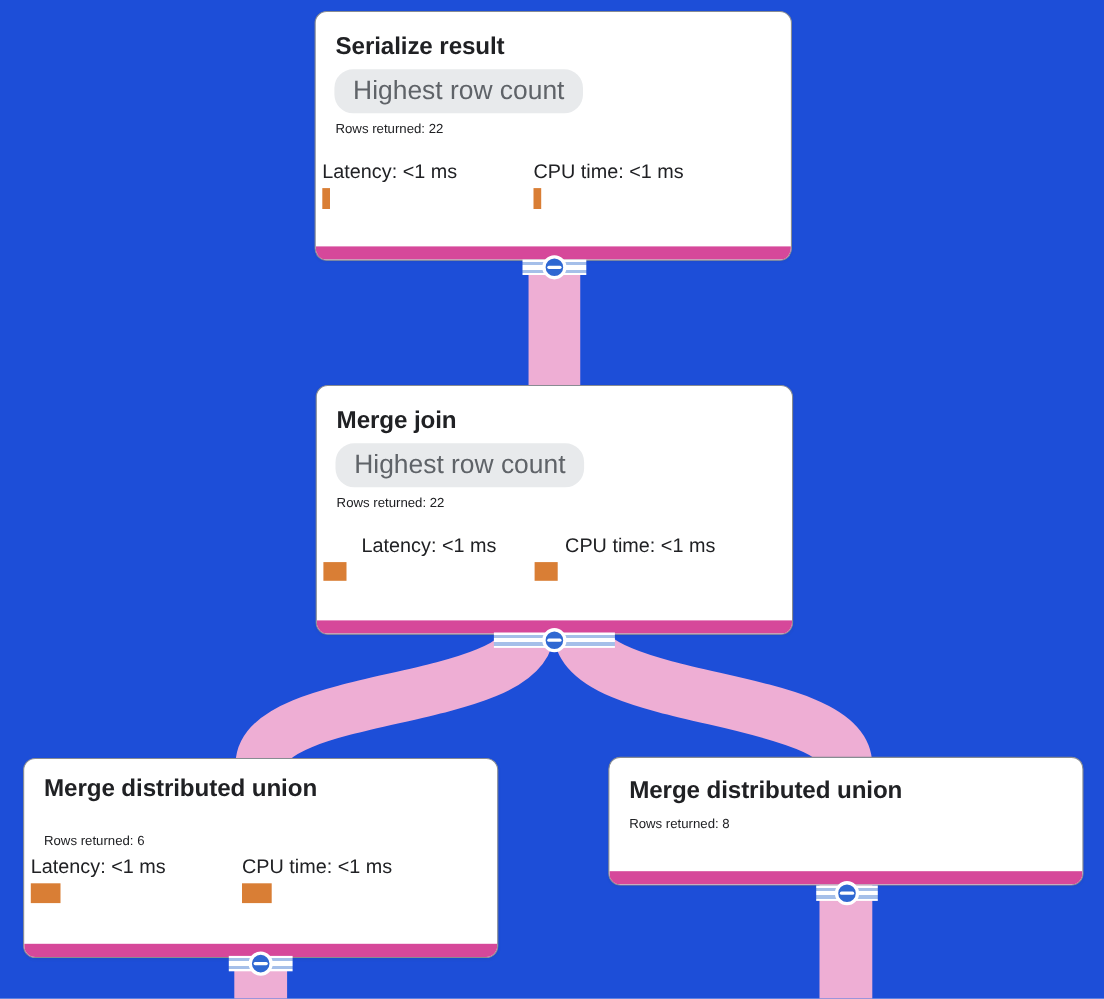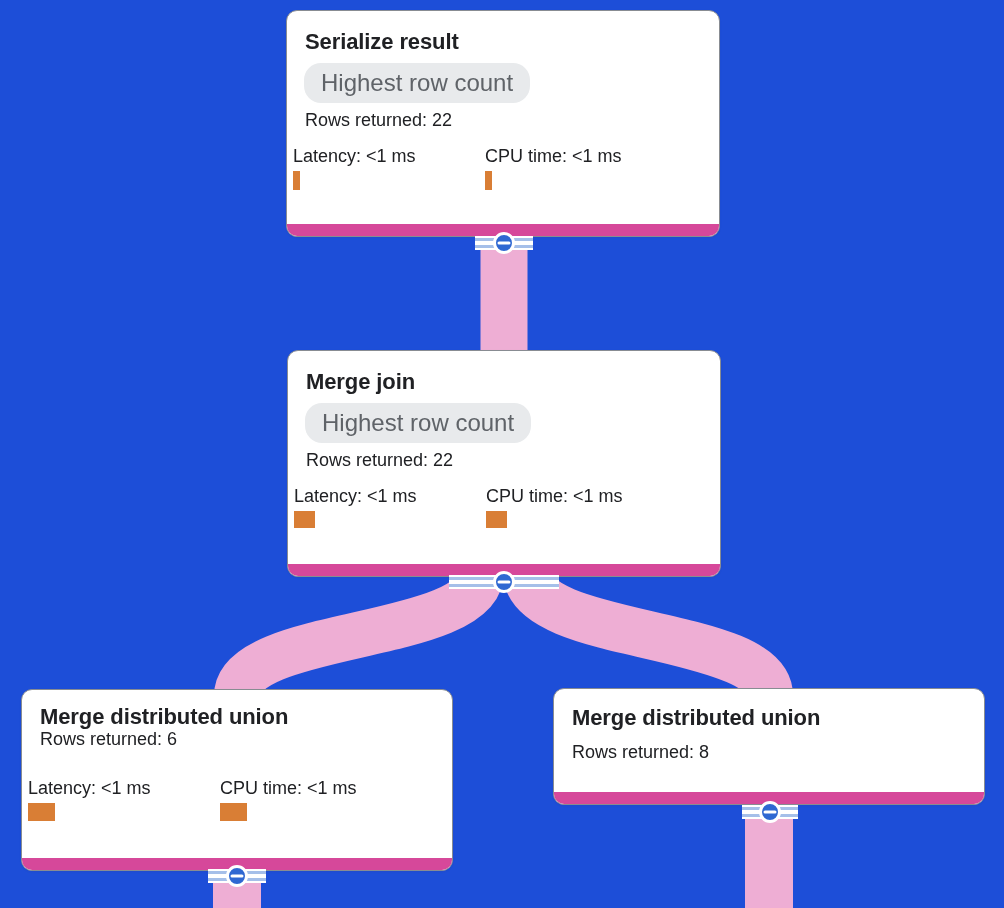--- a/index.html
+++ b/index.html
@@ -45,21 +45,21 @@
     color: #5f6368;
     font-size: 24px;
     font-weight: 500;
     padding: 6px 17px;
     border-radius: 17px;
     white-space: nowrap;
   }
   .rows-line {
     position: absolute;
     left: 18px;
-    font-size: 18px;
+    font-size: 12px;
     color: #202124;
     white-space: nowrap;
   }
   .metrics {
     position: absolute;
     left: 6px;
     right: 10px;
     display: flex;
   }
   .metric { width: 192px; }
@@ -135,40 +135,40 @@
         <div class="metric-bar" style="width:7px;height:19px"></div>
       </div>
       <div class="metric">
         <div class="metric-label">CPU time: &lt;1 ms</div>
         <div class="metric-bar" style="width:7px;height:19px"></div>
       </div>
     </div>
     <div class="accent-bar"></div>
   </div>
 
-  <div class="card" style="left:287px; top:350px; width:434px; height:227px;">
+  <div class="card" style="left:287px; top:350px; width:434px; height:227px;text-align:center;">
     <div class="card-title" style="top:18px;">Merge join</div>
     <div class="badge" style="top:52px;">Highest row count</div>
     <div class="rows-line" style="top:99px;">Rows returned: 22</div>
     <div class="metrics" style="top:135px;">
       <div class="metric">
         <div class="metric-label">Latency: &lt;1 ms</div>
         <div class="metric-bar" style="width:21px;height:17px"></div>
       </div>
       <div class="metric">
         <div class="metric-label">CPU time: &lt;1 ms</div>
         <div class="metric-bar" style="width:21px;height:17px"></div>
       </div>
     </div>
     <div class="accent-bar"></div>
   </div>
 
   <div class="card" style="left:21px; top:689px; width:432px; height:182px;">
     <div class="card-title" style="top:14px;">Merge distributed union</div>
-    <div class="rows-line" style="top:39px;">Rows returned: 6</div>
+    <div class="rows-line" style="top:67px;">Rows returned: 6</div>
     <div class="metrics" style="top:88px;">
       <div class="metric">
         <div class="metric-label">Latency: &lt;1 ms</div>
         <div class="metric-bar" style="width:27px;height:18px"></div>
       </div>
       <div class="metric">
         <div class="metric-label">CPU time: &lt;1 ms</div>
         <div class="metric-bar" style="width:27px;height:18px"></div>
       </div>
     </div>

